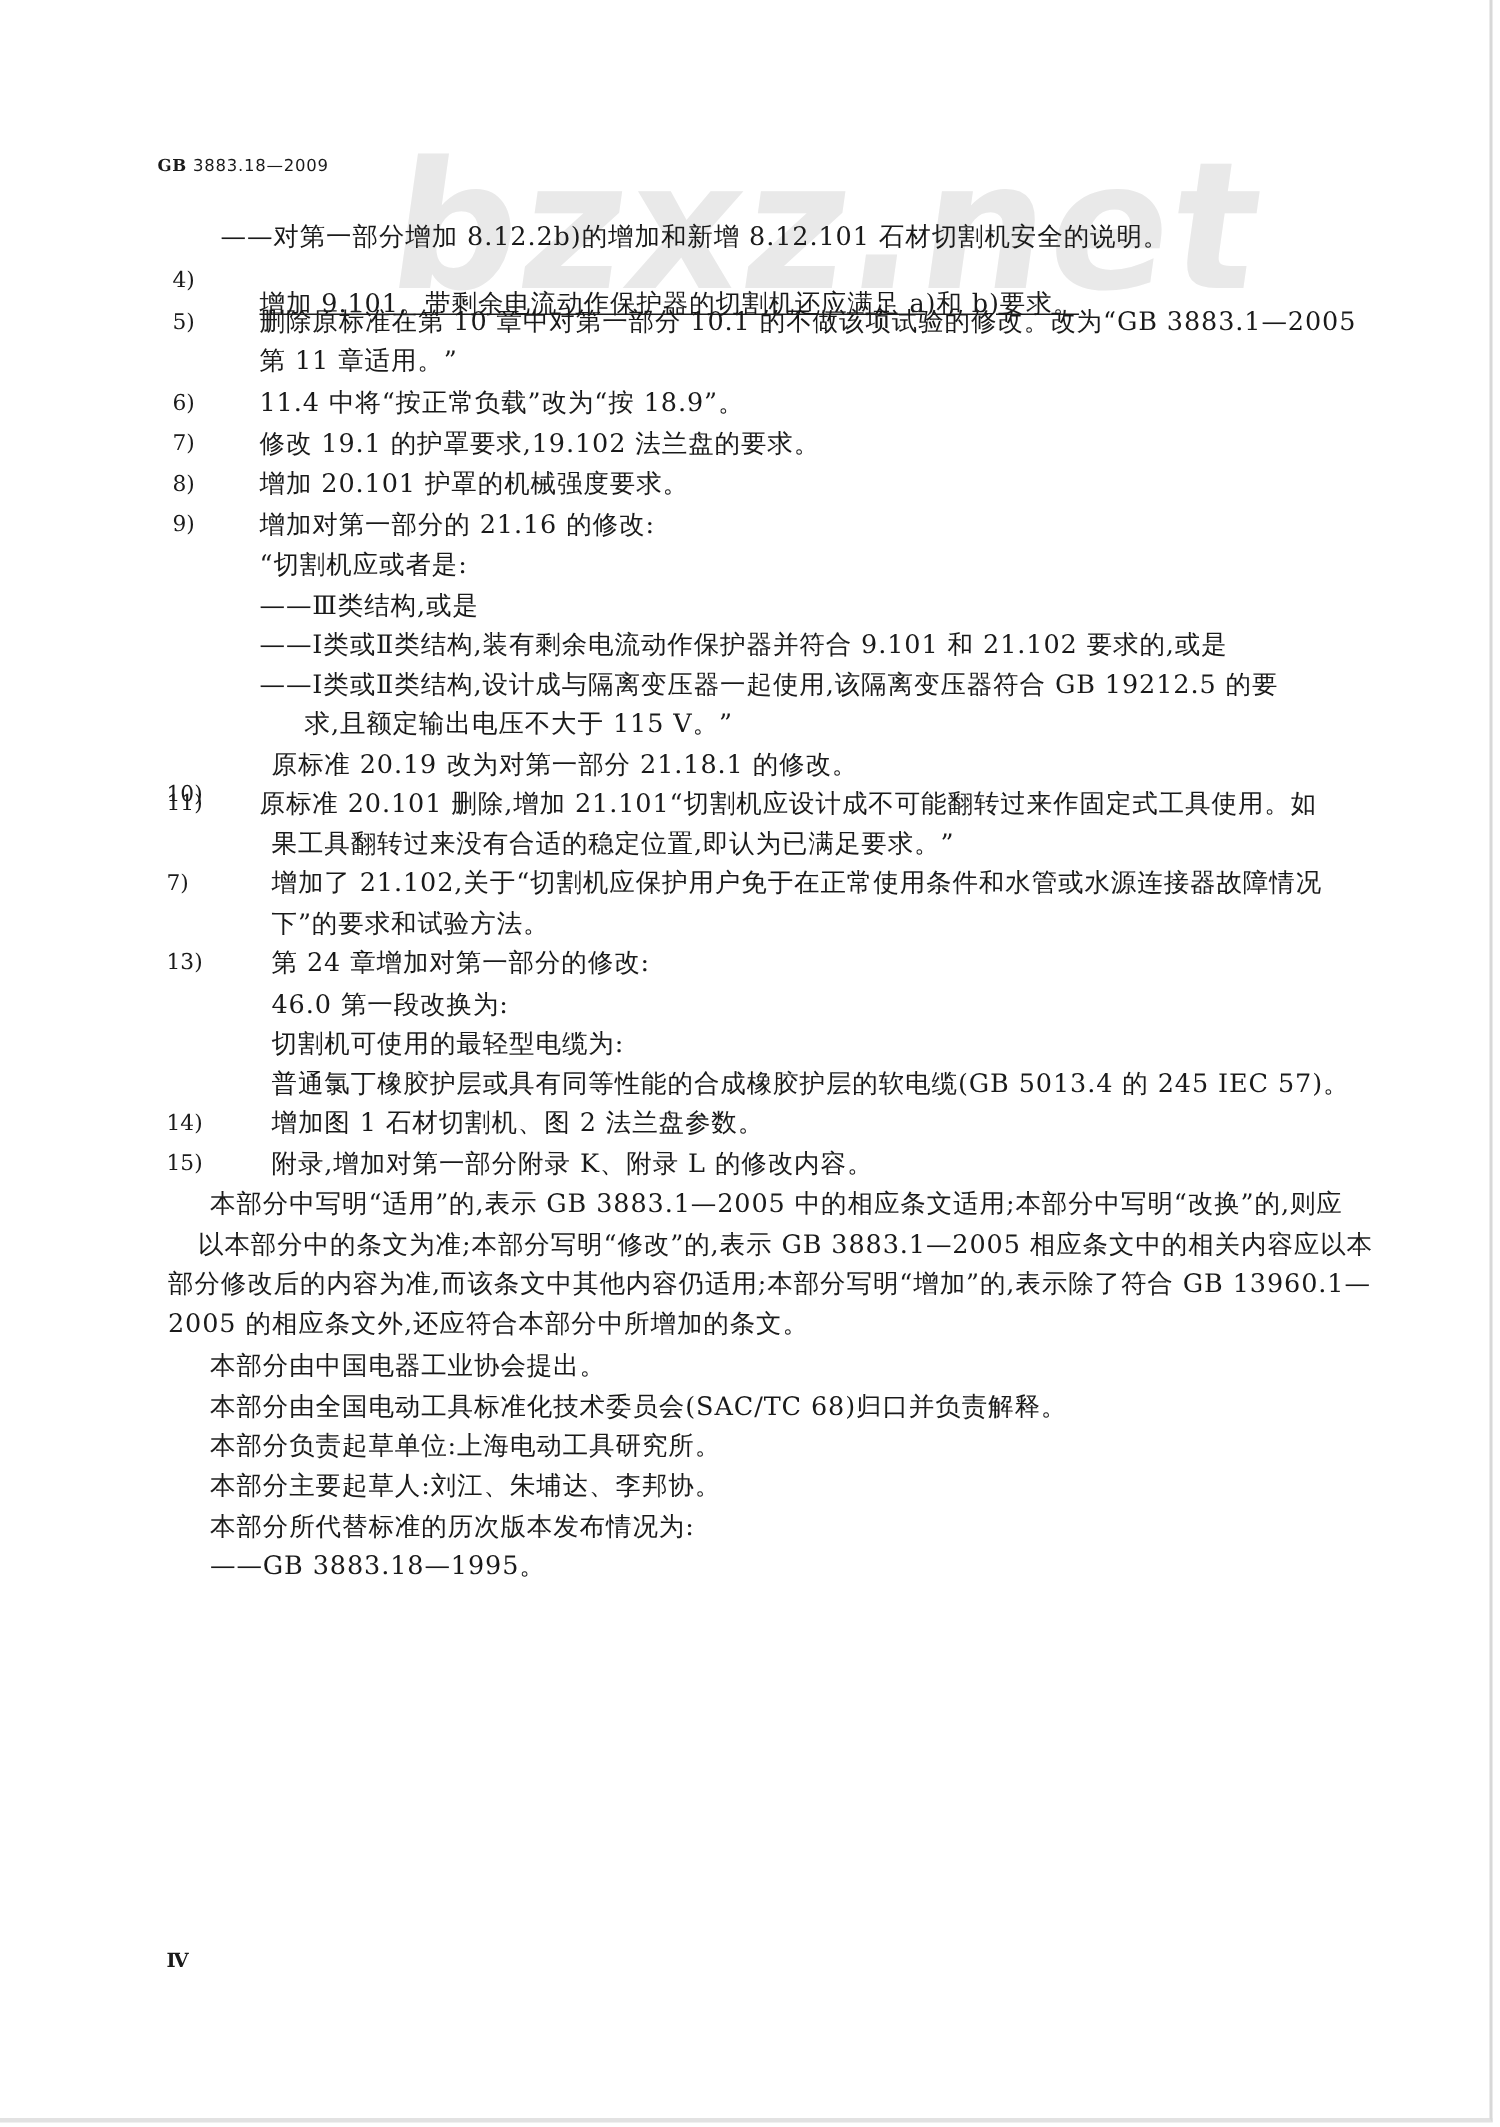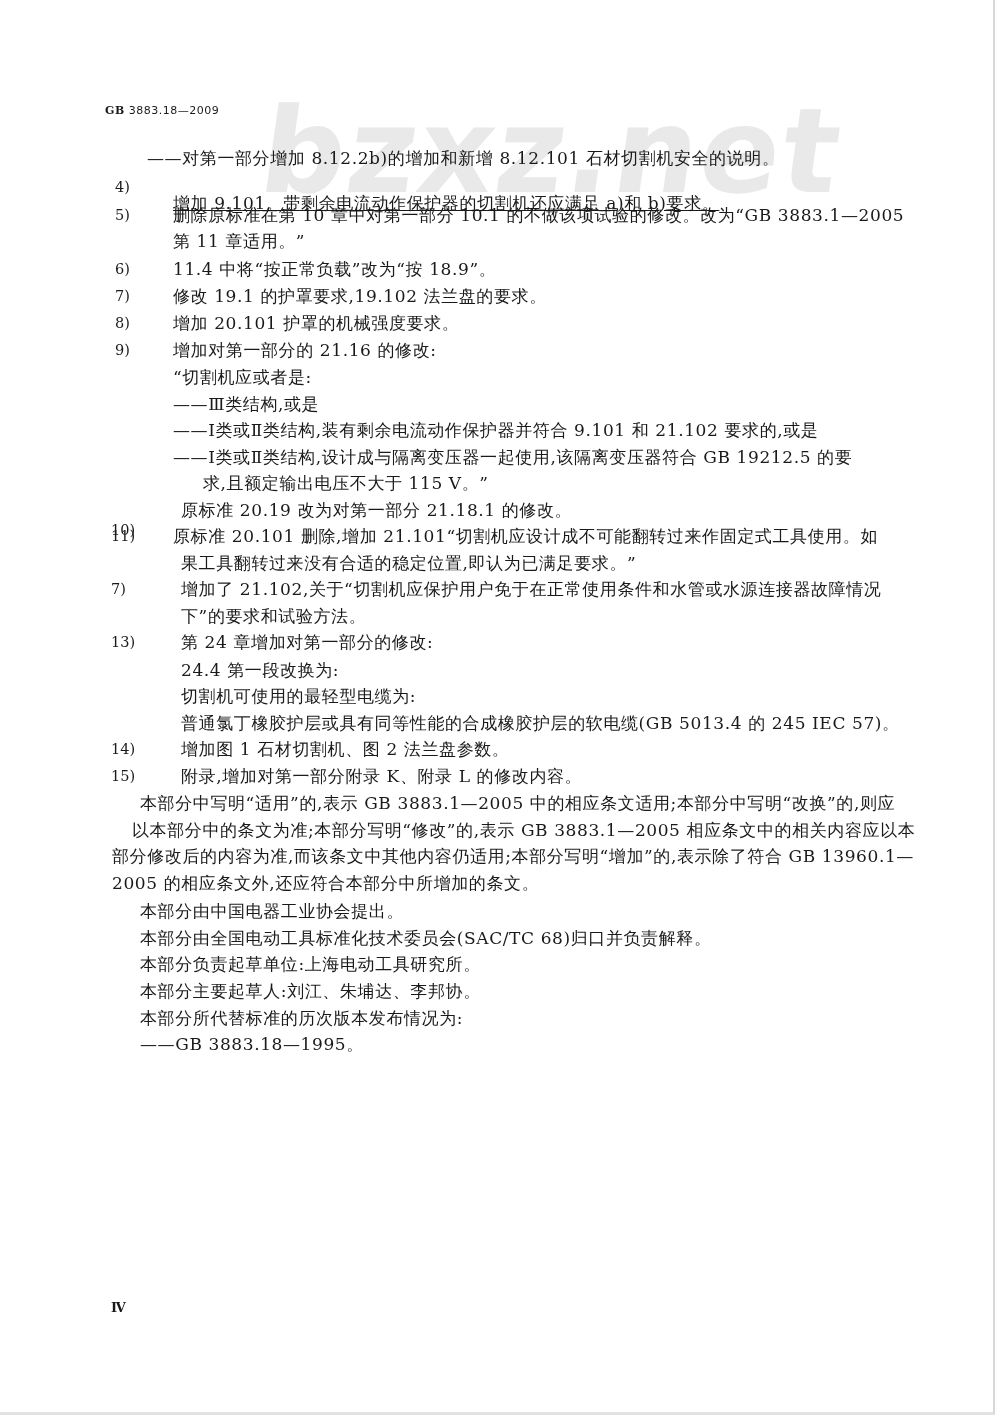--- a/index.html
+++ b/index.html
@@ -60,21 +60,21 @@
   <div class="num-label" style="left:111px; top:526px;">11)</div>
   <div class="line" style="left:173px; top:526px;">原标准 20.101 删除,增加 21.101“切割机应设计成不可能翻转过来作固定式工具使用。如</div>
   <div class="line" style="left:181px; top:553px;">果工具翻转过来没有合适的稳定位置,即认为已满足要求。”</div>
 
   <div class="num-label" style="left:111px; top:579px;">7)</div>
   <div class="line" style="left:181px; top:579px;">增加了 21.102,关于“切割机应保护用户免于在正常使用条件和水管或水源连接器故障情况</div>
   <div class="line" style="left:181px; top:606px;">下”的要求和试验方法。</div>
 
   <div class="num-label" style="left:111px; top:632px;">13)</div>
   <div class="line" style="left:181px; top:632px;">第 24 章增加对第一部分的修改:</div>
-  <div class="line" style="left:181px; top:660px;">24.4 第一段改换为:</div>
+  <div class="line" style="left:181px; top:660px;">46.0 第一段改换为:</div>
   <div class="line" style="left:181px; top:686px;">切割机可使用的最轻型电缆为:</div>
   <div class="line" style="left:181px; top:713px;">普通氯丁橡胶护层或具有同等性能的合成橡胶护层的软电缆(GB 5013.4 的 245 IEC 57)。</div>
 
   <div class="num-label" style="left:111px; top:739px;">14)</div>
   <div class="line" style="left:181px; top:739px;">增加图 1 石材切割机、图 2 法兰盘参数。</div>
 
   <div class="num-label" style="left:111px; top:766px;">15)</div>
   <div class="line" style="left:181px; top:766px;">附录,增加对第一部分附录 K、附录 L 的修改内容。</div>
 
   <div class="line" style="left:140px; top:793px;text-align:right;">本部分中写明“适用”的,表示 GB 3883.1—2005 中的相应条文适用;本部分中写明“改换”的,则应</div>

